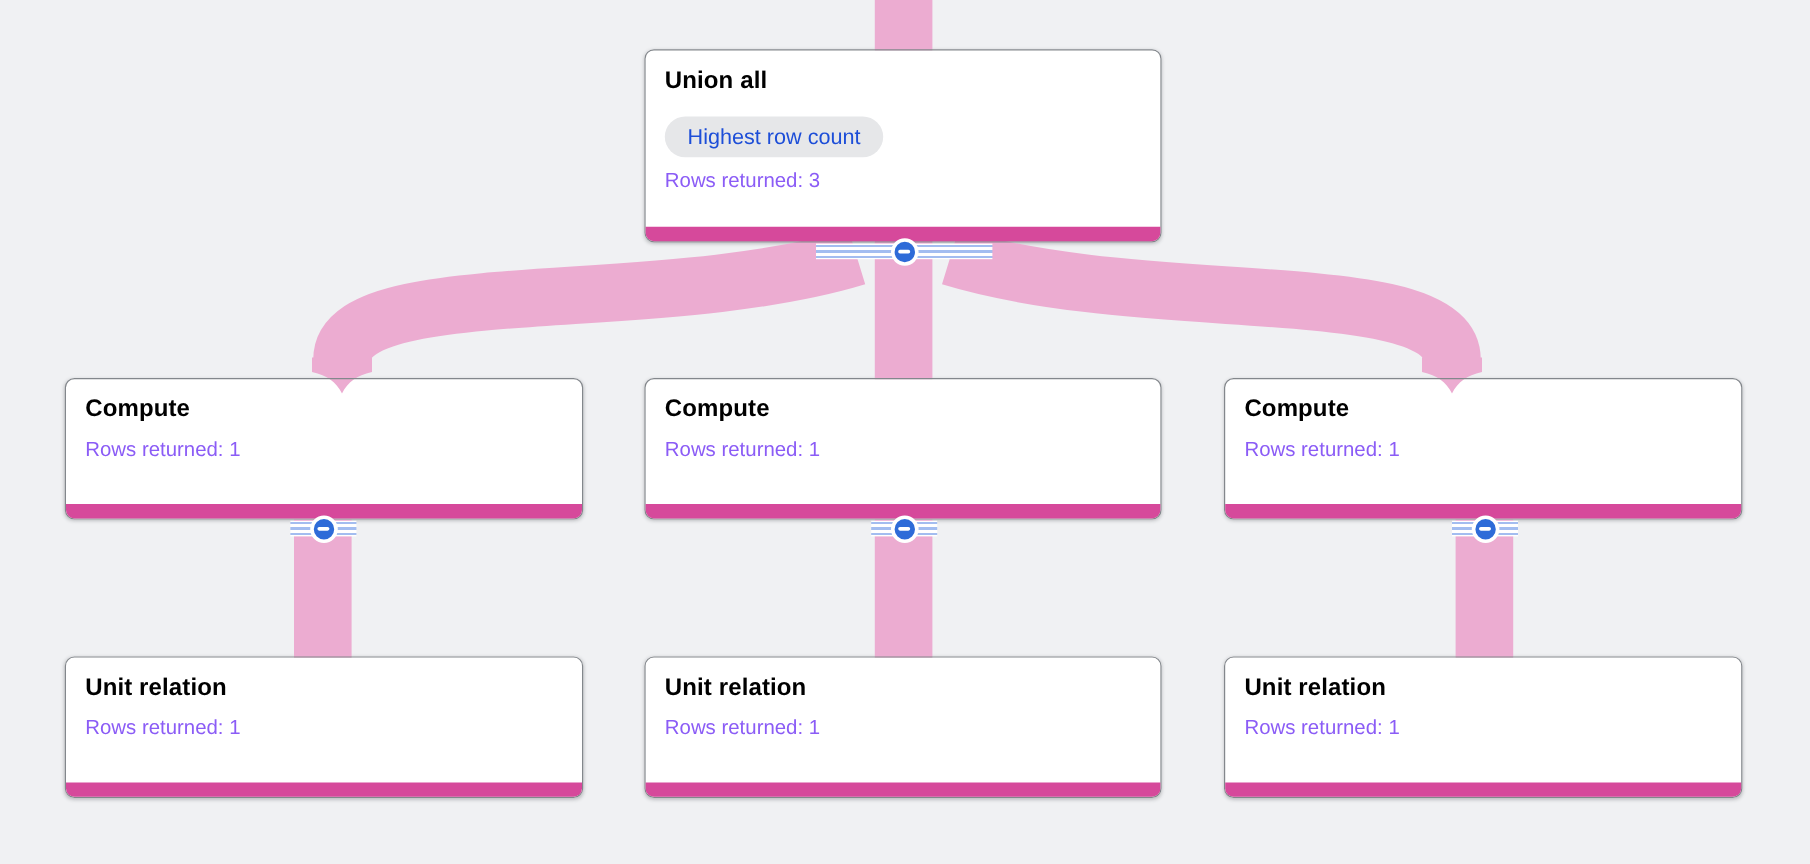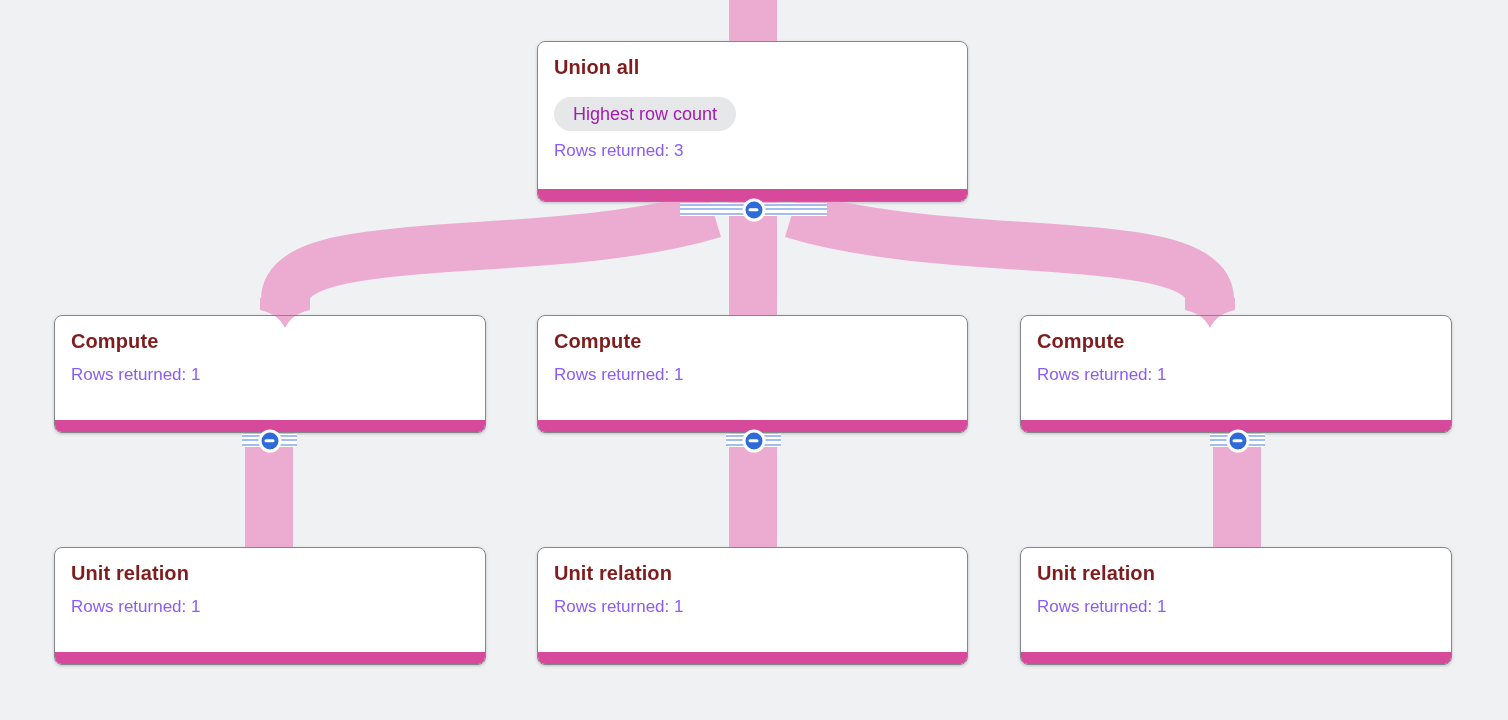--- a/index.html
+++ b/index.html
@@ -26,31 +26,31 @@
     z-index:2;pointer-events:none;box-sizing:border-box;
   }
   .node-bar{
     position:absolute;left:1px;right:1px;bottom:1px;height:12px;
     background:#d6499b;border-radius:0 0 7px 7px;z-index:2;
   }
   .node-content{
     position:absolute;left:17px;top:12px;right:10px;z-index:2;
   }
   .node-title{
-    font-size:20px;line-height:28px;font-weight:600;color:#7f1d1d;
+    font-size:20px;line-height:28px;font-weight:600;color:#000000;
     letter-spacing:.1px;
   }
   .node-rows{
     font-size:17px;line-height:24px;font-weight:400;color:#8b5cf6;
     margin-top:8px;
   }
   .node-badge{
     display:inline-block;margin-top:16px;height:34px;line-height:34px;
     padding:0 19px;background:#e6e7e9;border-radius:17px;
-    font-size:18px;color:#a21caf;
+    font-size:18px;color:#1d4ed8;
   }
   .badge-row{height:34px;margin-top:16px;}
   .badge-row .node-badge{margin-top:0;}
 
   
   .connector{position:absolute;z-index:3;}
   .stripe-band{
     position:absolute;inset:0;
     background:linear-gradient(to bottom,
       #ffffff 0 1px, #a3bdf0 1px 3px, #ffffff 3px 5.5px,

